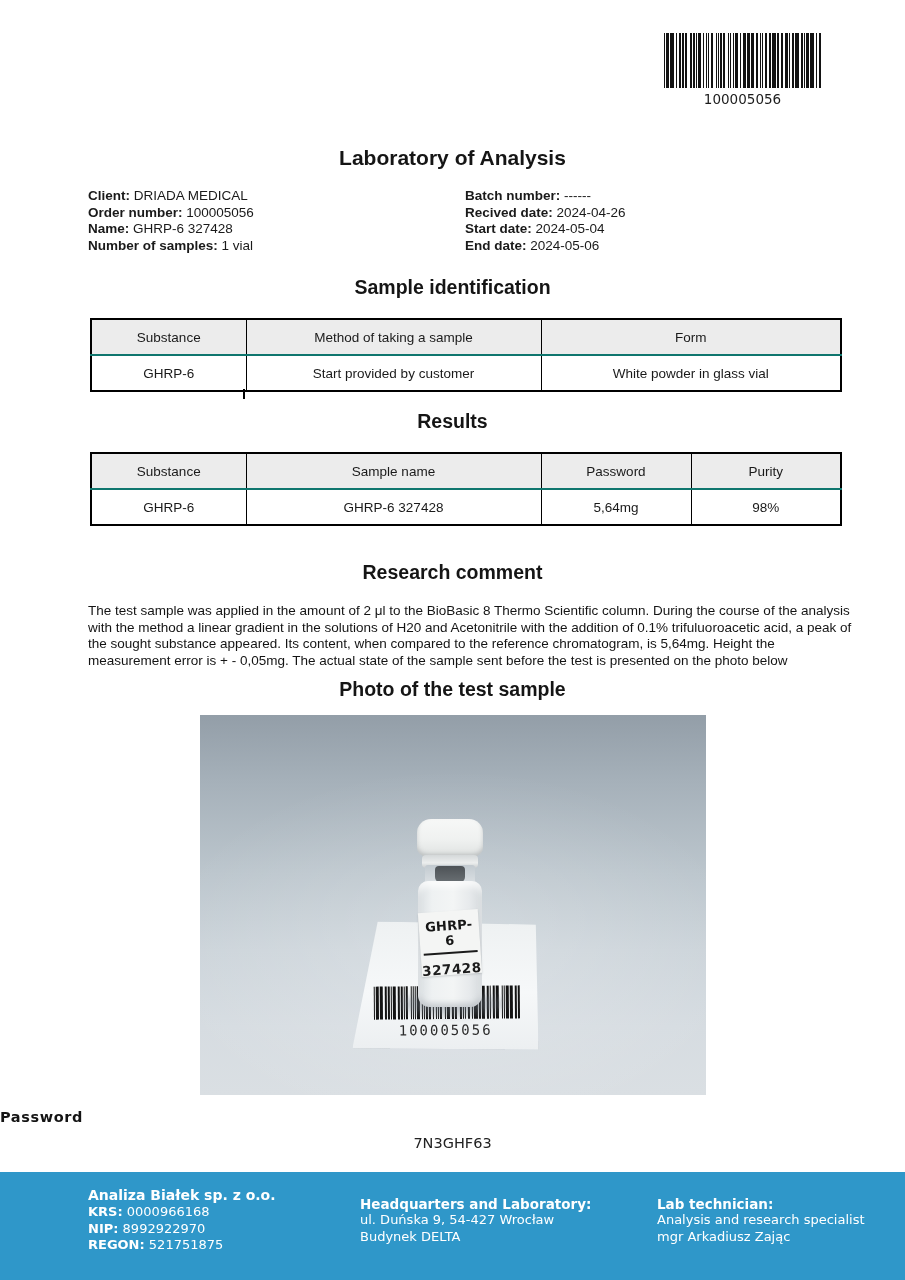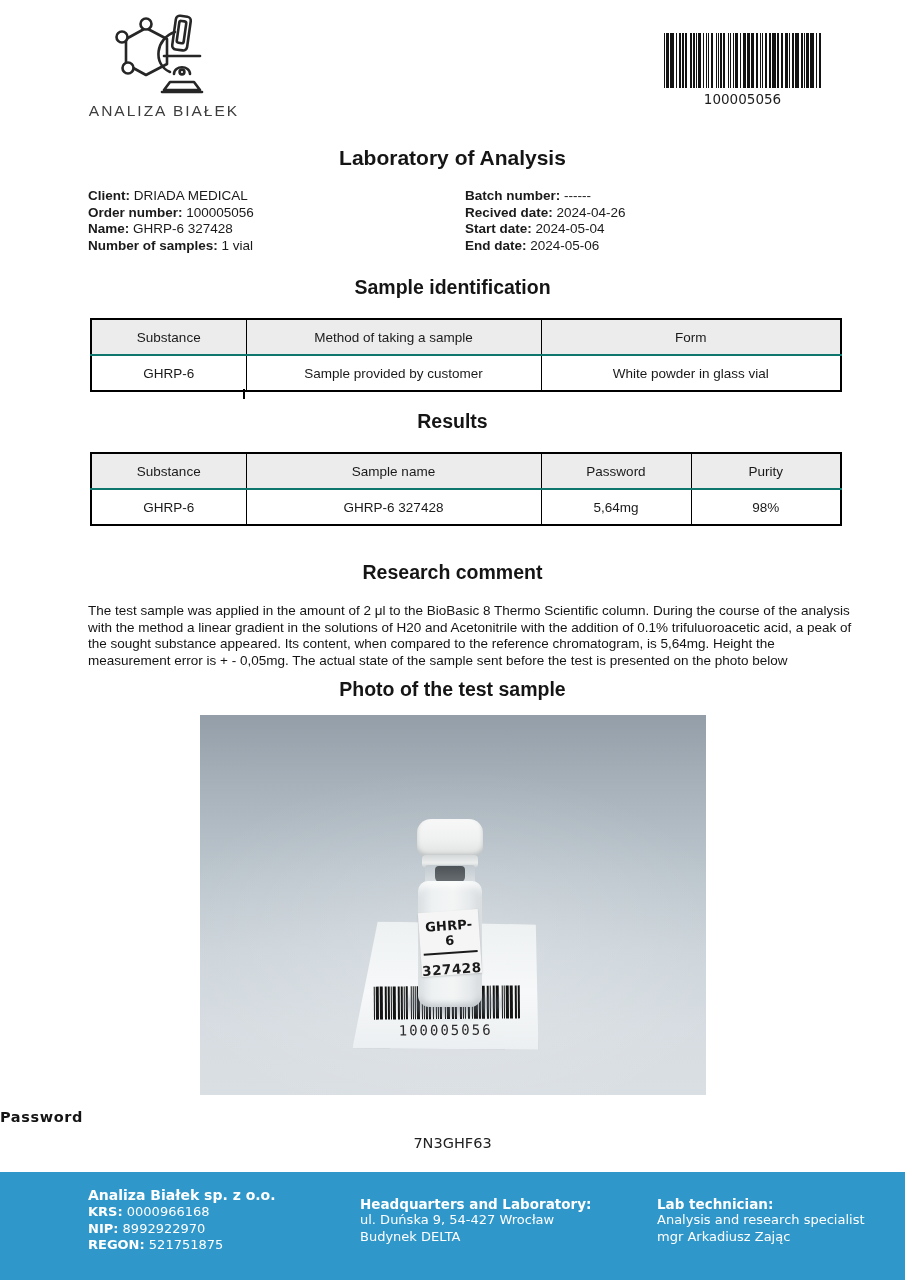--- a/index.html
+++ b/index.html
@@ -135,45 +135,20 @@
   #footer-company .name { font-size:14px; font-weight:bold; margin-bottom:1px; }
   #footer-hq   { left:360px; top:24px; }
   #footer-tech { left:657px; top:24px; }
   .footer .head { font-weight:bold; font-size:13.5px; }
 </style>
 </head>
 <body>
 
 <div class="page">
 
-  <div class="logo">
-    <svg width="104" height="86" viewBox="0 0 104 86">
-      <g fill="none" stroke="#262626" stroke-width="2.6" stroke-linecap="round" stroke-linejoin="round">
-
-        <path d="M34 16 L55 27 L55 52 L34 63 L14 52 L14 27 Z"></path>
-        <circle cx="34" cy="12" r="5.5" fill="#fff"></circle>
-        <circle cx="10" cy="25" r="5.5" fill="#fff"></circle>
-        <circle cx="16" cy="56" r="5.5" fill="#fff"></circle>
-
-        <rect x="62" y="4" width="15" height="34" rx="4" transform="rotate(8 69 21)"></rect>
-        <rect x="66" y="9" width="7" height="22" rx="2" transform="rotate(8 69 20)"></rect>
-
-        <path d="M63 20 C44 26 40 52 58 60"></path>
-
-        <path d="M52 44 L88 44"></path>
-
-        <path d="M62 62 C62 53 78 53 78 62"></path>
-        <circle cx="70" cy="60" r="2.4"></circle>
-
-        <path d="M58 70 L82 70 L88 78 L52 78 Z"></path>
-        <path d="M50 80 L90 80"></path>
-      </g>
-    </svg>
-    <div class="logo-text">ANALIZA BIAŁEK</div>
-  </div>
 
   <div class="top-barcode">
     <div class="barcode-bars" id="bc-top">
         <i style="left:0.00px;width:1.23px"></i>
         <i style="left:2.45px;width:2.45px"></i>
         <i style="left:6.13px;width:3.68px"></i>
         <i style="left:12.27px;width:1.23px"></i>
         <i style="left:14.72px;width:2.45px"></i>
         <i style="left:18.40px;width:1.23px"></i>
         <i style="left:20.85px;width:2.45px"></i>
@@ -244,21 +219,21 @@
     <thead>
       <tr>
         <th>Substance</th>
         <th>Method of taking a sample</th>
         <th>Form</th>
       </tr>
     </thead>
     <tbody>
       <tr>
         <td>GHRP-6</td>
-        <td>Sample provided by customer</td>
+        <td>Start provided by customer</td>
         <td>White powder in glass vial</td>
       </tr>
     </tbody>
   </table>
   <div id="table-artifact"></div>
 
   <div class="section-title" style="top:410px">Results</div>
   <table class="doc" style="top:452px">
     <colgroup>
         <col style="width:155px">

